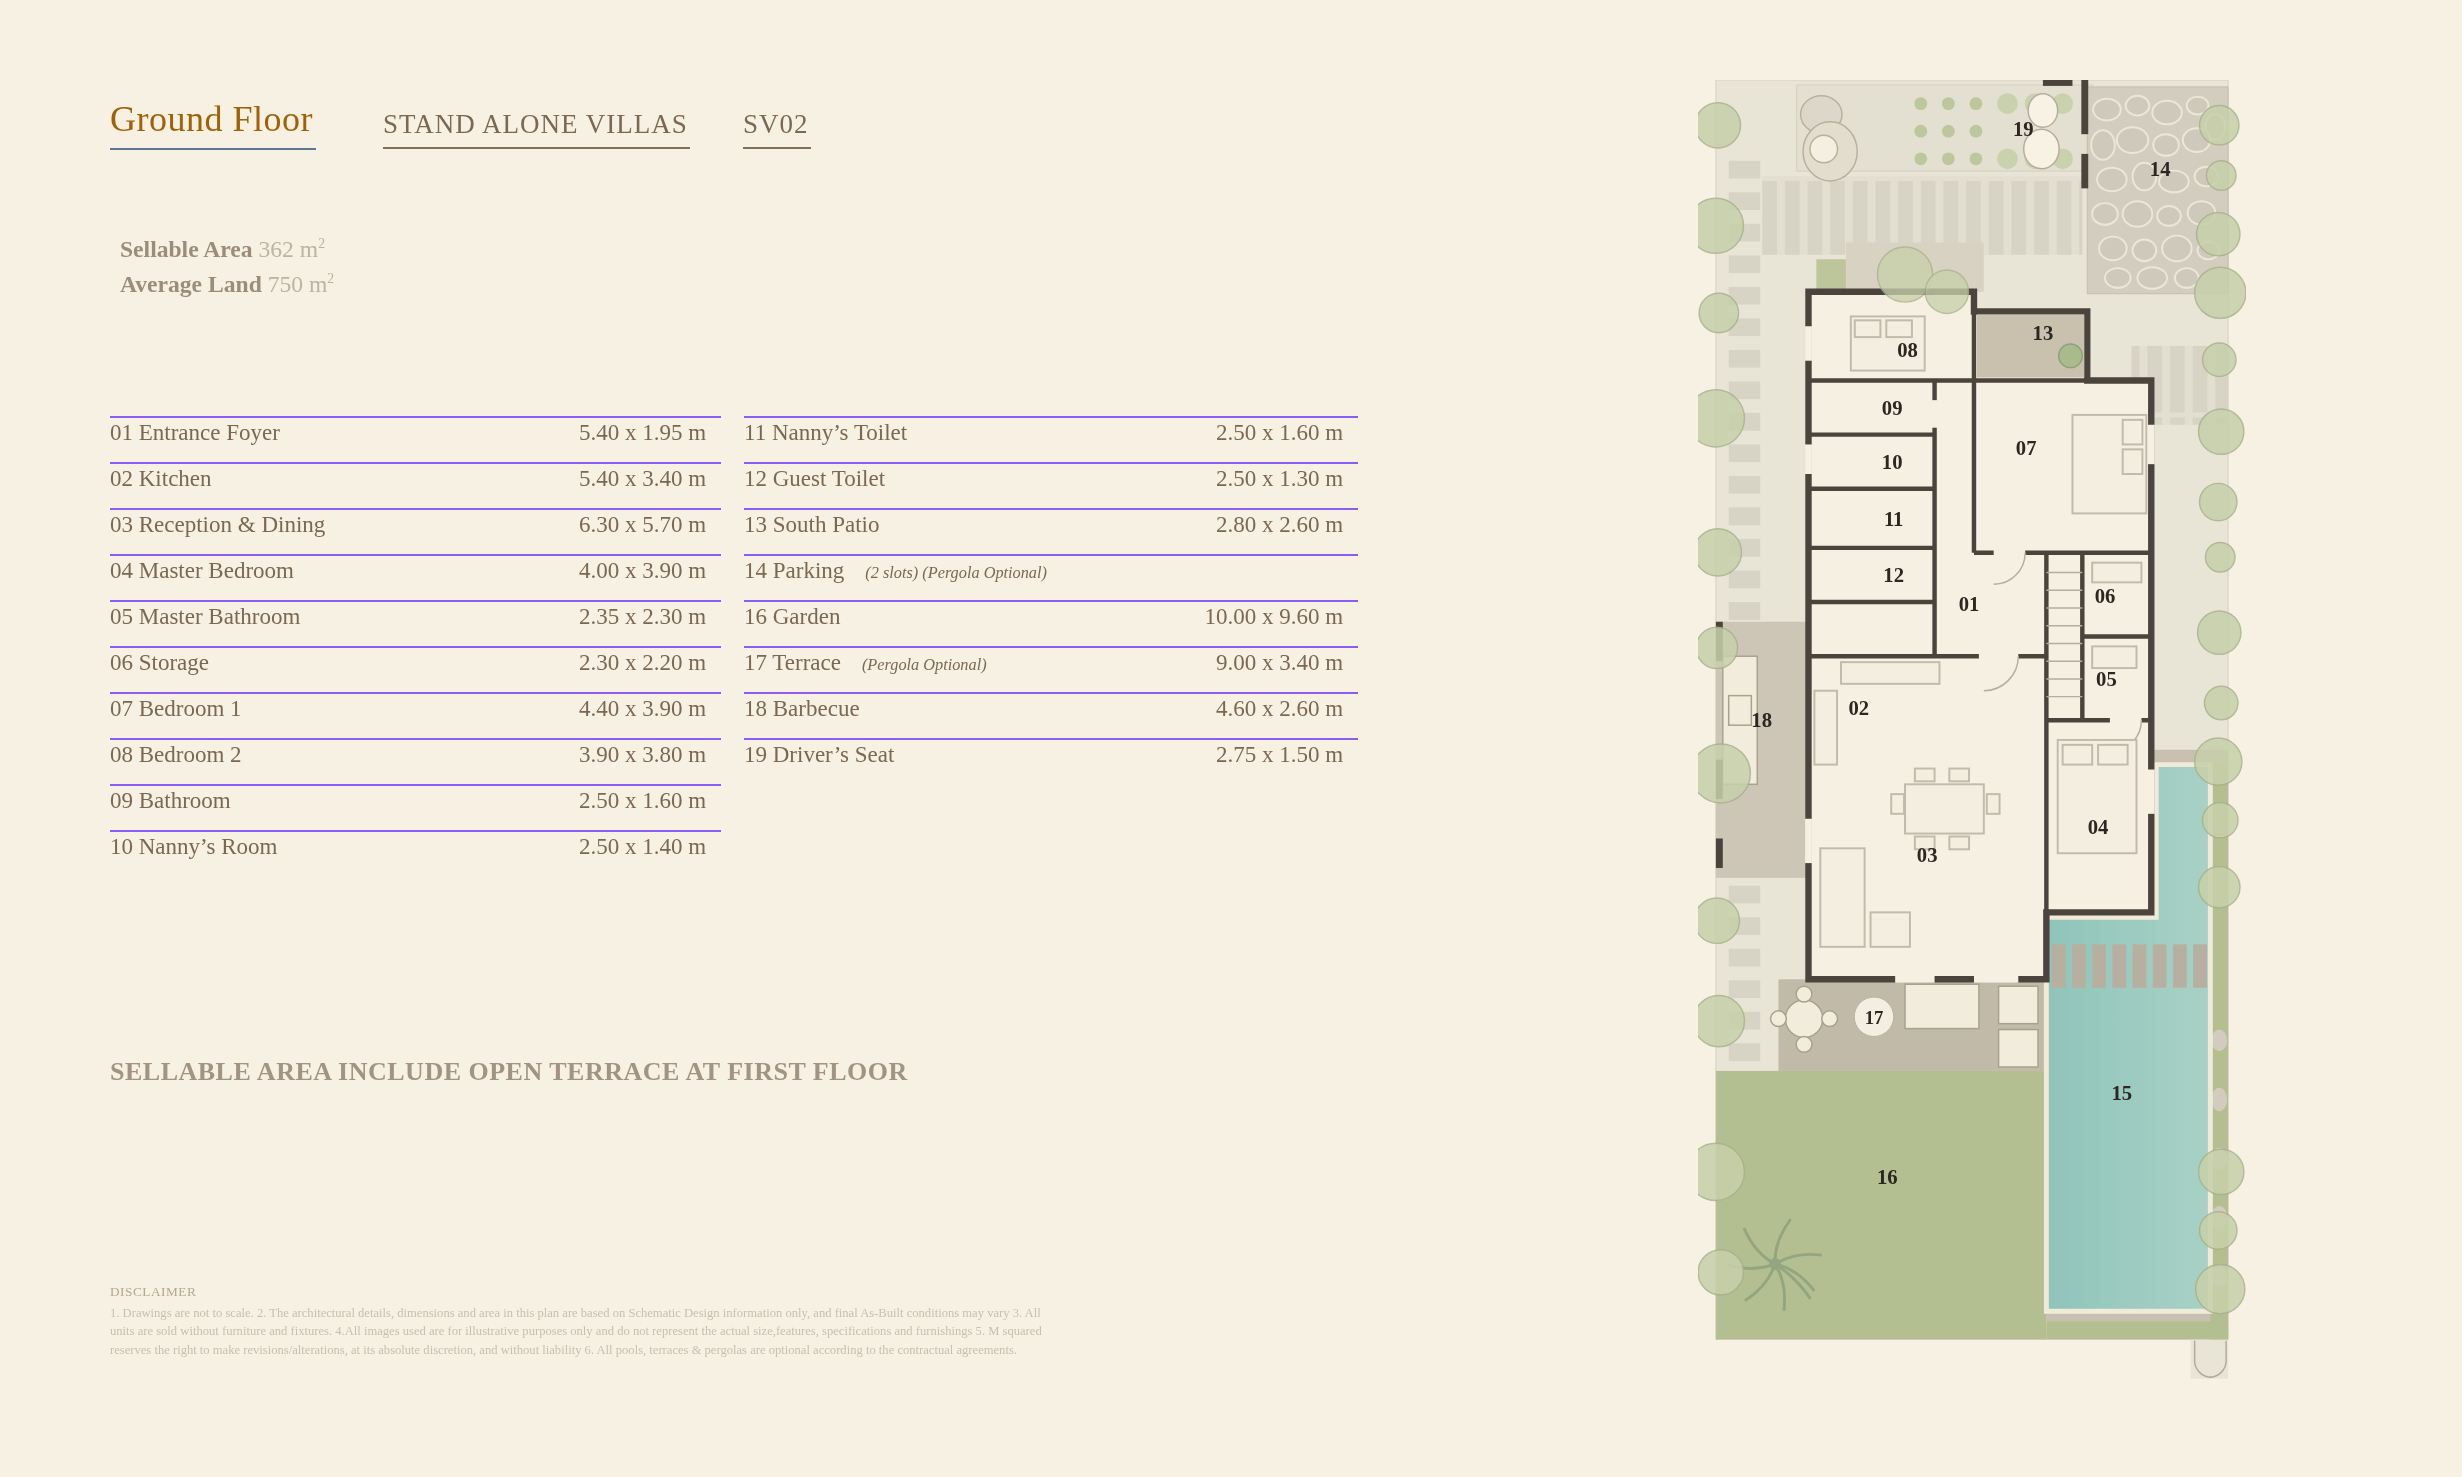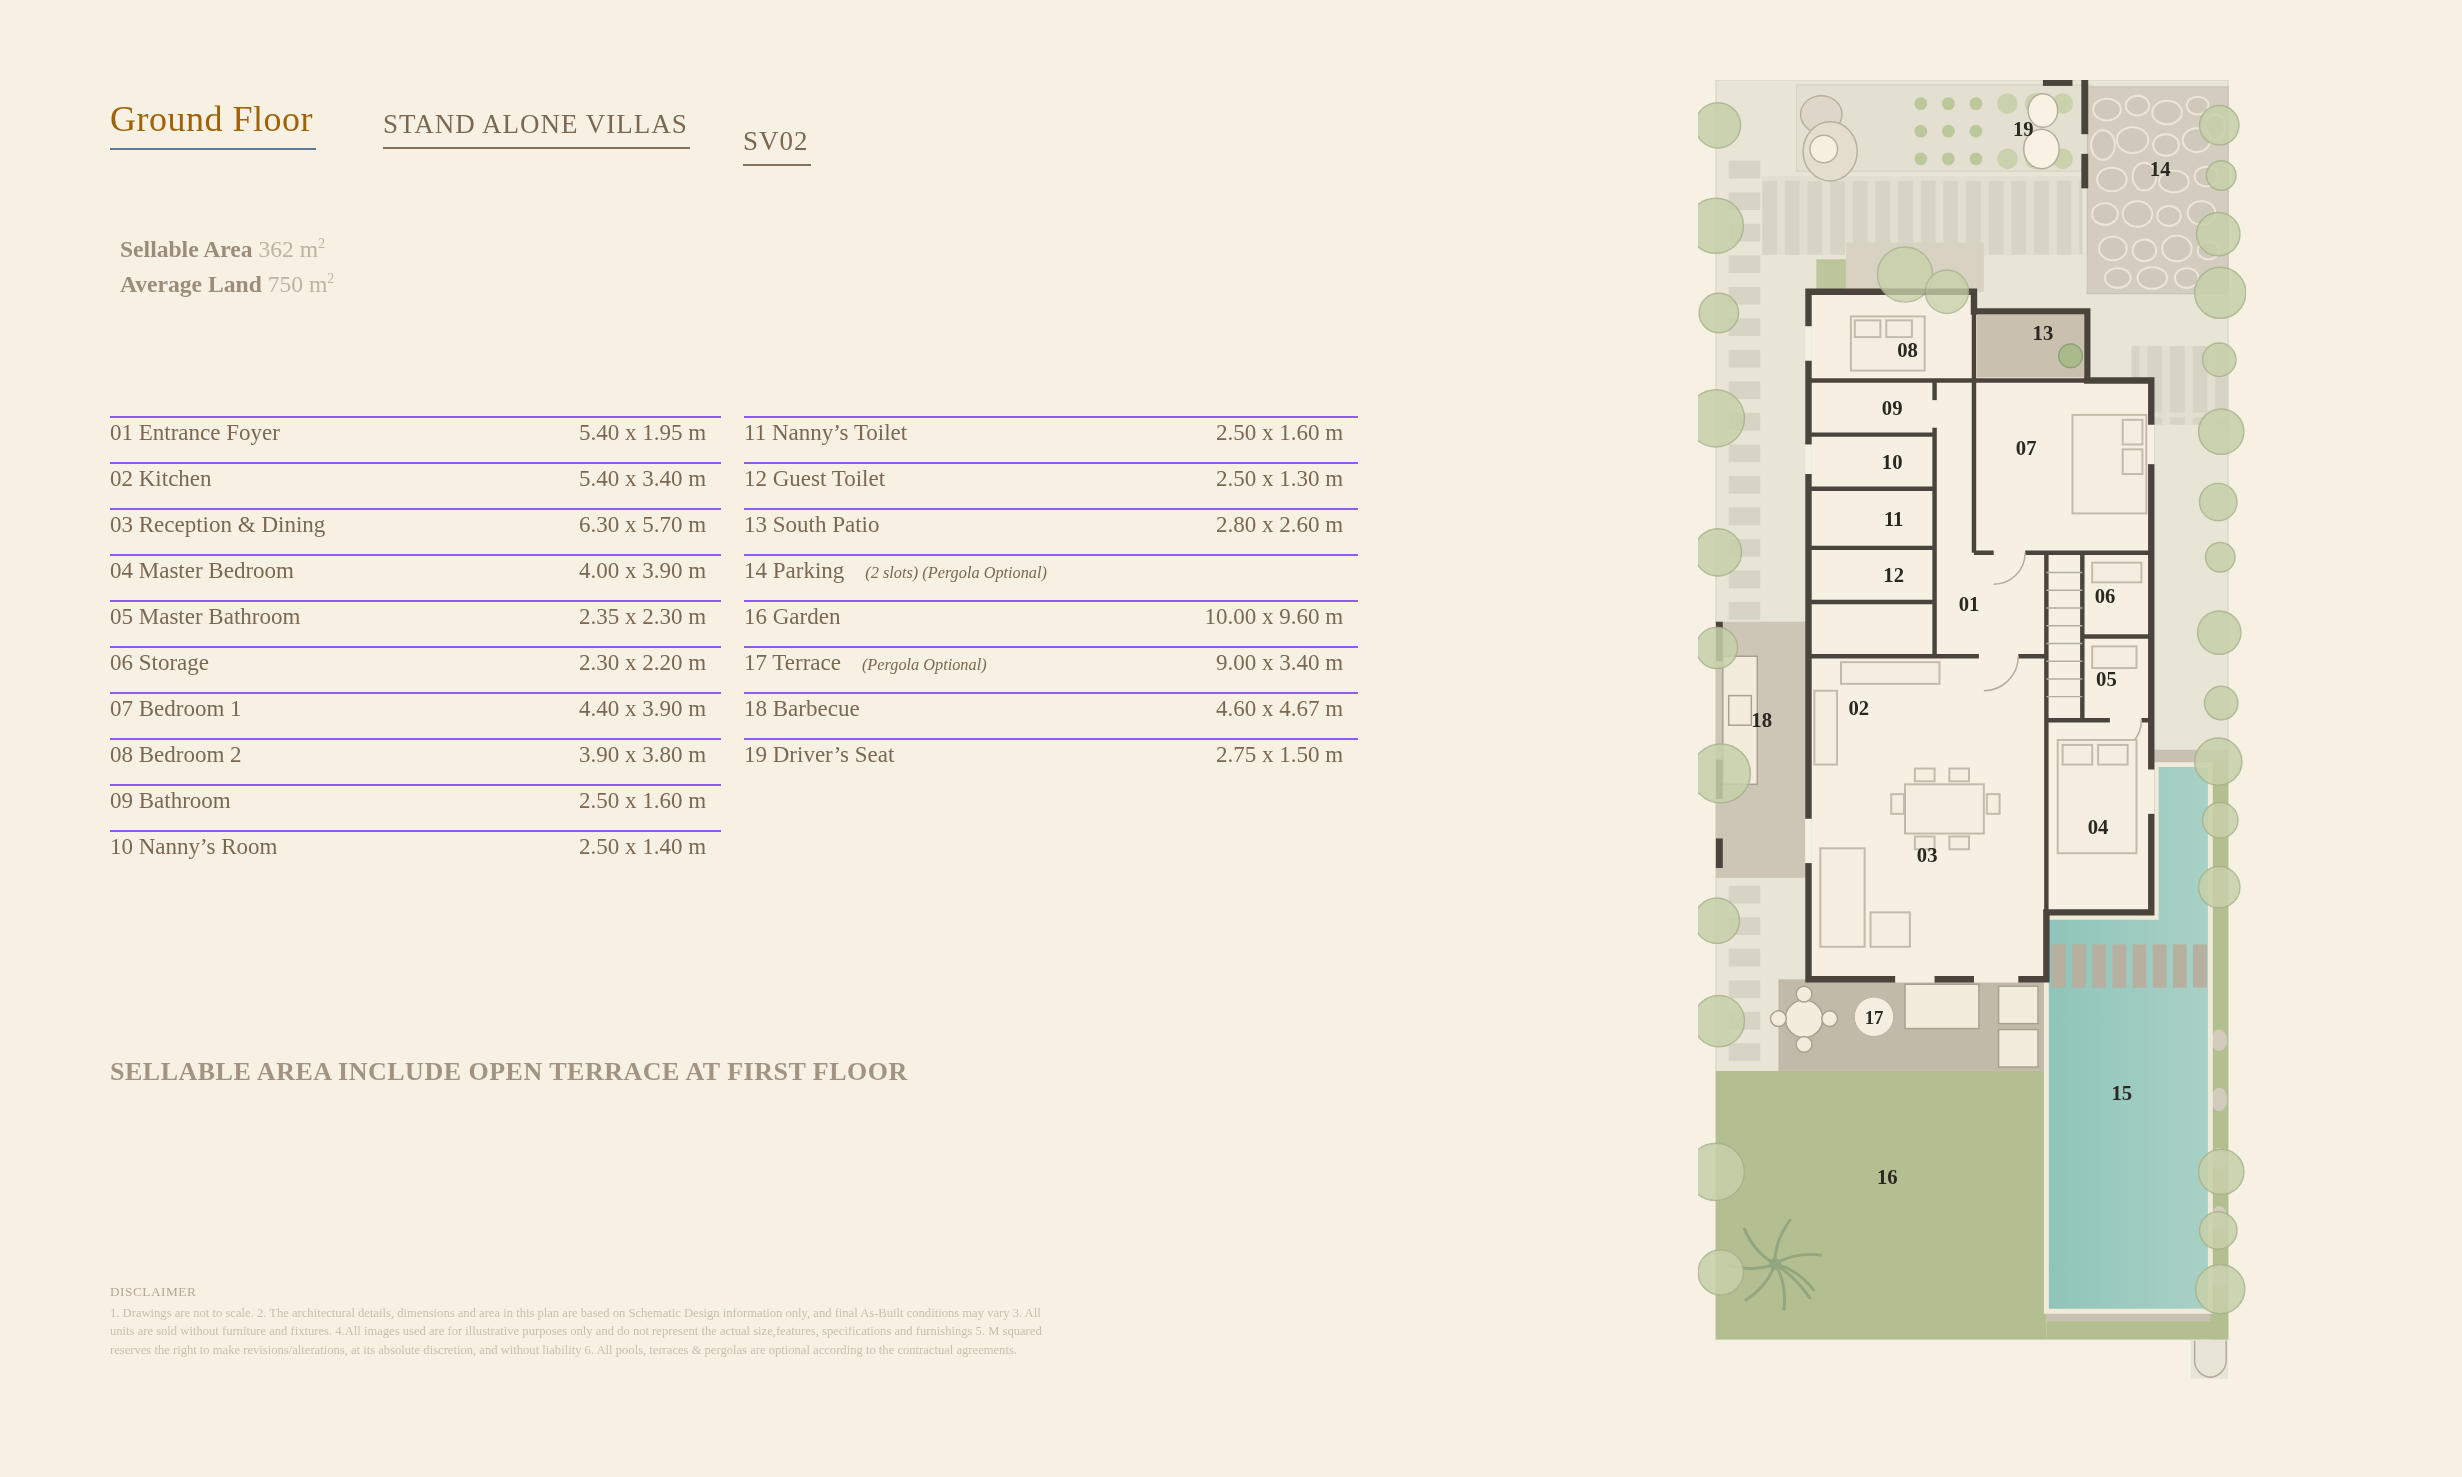--- a/index.html
+++ b/index.html
@@ -15,21 +15,21 @@
     left:110px;top:98px;
     font-size:36px;color:#a16207;letter-spacing:0.5px;
     border-bottom:2.5px solid #5c7893;padding-bottom:7.9px;padding-right:3px;
   }
   .villas-tab{
     left:383px;top:109px;
     font-size:27px;color:#7b6853;letter-spacing:1px;
     border-bottom:2px solid #83705c;padding-bottom:6.9px;padding-right:2px;
   }
   .unit-tab{
-    left:743px;top:126px;
+    left:743px;top:109px;
     font-size:27px;color:#7b6853;letter-spacing:1px;
     border-bottom:2px solid #83705c;padding-bottom:6.9px;padding-right:2px;
   }
   
   .stats{position:absolute;left:120px;top:229px;font-size:23.6px;line-height:30.5px;}
   .stats .lbl{font-weight:bold;color:#9c8d7b;}
   .stats .val{color:#bdb3a3;}
   .stats sup{font-size:13.8px;}
   
   .tcol{position:absolute;top:416px;}
@@ -155,21 +155,21 @@
       <span class="dims">10.00 x 9.60 m</span>
     </div>
   <div class="trow">
       <span>17 Terrace</span>
       <span class="note">(Pergola Optional)</span>
       <span class="dims">9.00 x 3.40 m</span>
     </div>
   <div class="trow">
       <span>18 Barbecue</span>
       <span class="note"></span>
-      <span class="dims">4.60 x 4.67 m</span>
+      <span class="dims">4.60 x 2.60 m</span>
     </div>
   <div class="trow">
       <span>19 Driver’s Seat</span>
       <span class="note"></span>
       <span class="dims">2.75 x 1.50 m</span>
     </div>
 </div>
 
 <div class="big-note">SELLABLE AREA INCLUDE OPEN TERRACE AT FIRST FLOOR</div>
 <div class="disclaimer">

